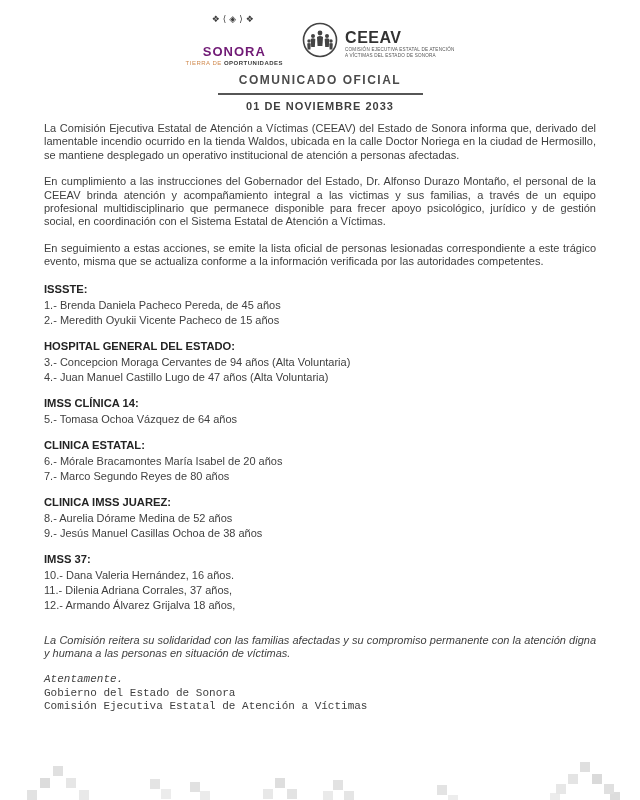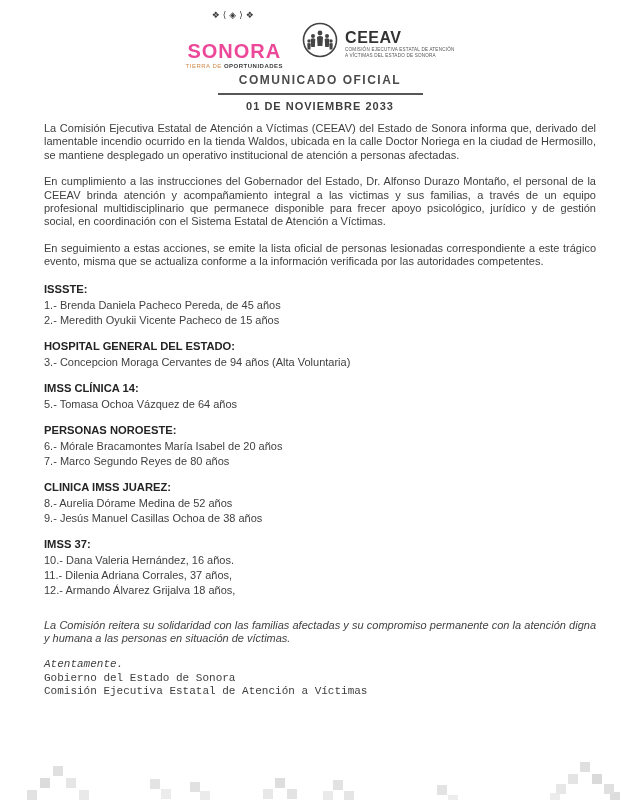--- a/index.html
+++ b/index.html
@@ -9,21 +9,21 @@
     background:#ffffff;
     overflow:hidden;
     font-family:"Liberation Sans","DejaVu Sans",sans-serif;
     color:#3f3f3f;
   }
   
   .header{padding-top:16px;text-align:center;}
   .logos{display:flex;justify-content:center;align-items:center;gap:18px;height:48px;}
   .sonora{display:flex;flex-direction:column;align-items:center;line-height:1;}
   .sonora-glyphs{font-size:9px;letter-spacing:3px;color:#3c3c3c;height:11px;}
-  .sonora-name{font-size:20px;font-weight:800;letter-spacing:1px;color:#ec4899;margin-top:19px;}
+  .sonora-name{font-size:13px;font-weight:800;letter-spacing:1px;color:#701a75;margin-top:19px;}
   .sonora-tagline{font-size:6px;letter-spacing:0.5px;margin-top:2px;white-space:nowrap;}
   .tag-left{color:#d0894d;}
   .tag-right{color:#3a3a3a;font-weight:700;}
   .ceeav{display:flex;align-items:flex-end;gap:6px;}
   .ceeav-text{display:flex;flex-direction:column;align-items:flex-start;line-height:1;}
   .ceeav-name{font-size:16px;font-weight:800;letter-spacing:0.5px;color:#333333;}
   .ceeav-sub{font-size:4.6px;color:#555555;margin-top:2px;letter-spacing:0.2px;white-space:nowrap;}
   .doc-title{margin-top:9px;font-size:12px;font-weight:800;letter-spacing:1.5px;color:#4b4b4b;}
   .divider{width:205px;border:0;border-top:2px solid #565656;margin:6px auto 5px auto;}
   .doc-date{font-size:11px;font-weight:800;letter-spacing:1px;color:#3f3f3f;}
@@ -99,32 +99,33 @@
       <ul class="section-list">
         <li>1.- Brenda Daniela Pacheco Pereda, de 45 años</li>
         <li>2.- Meredith Oyukii Vicente Pacheco de 15 años</li>
       </ul>
     </div>
 
     <div class="section">
       <div class="section-name">HOSPITAL GENERAL DEL ESTADO:</div>
       <ul class="section-list">
         <li>3.- Concepcion Moraga Cervantes de 94 años (Alta Voluntaria)</li>
+        <li>4.- Juan Manuel Castillo Lugo de 47 años (Alta Voluntaria)</li>
       </ul>
     </div>
 
     <div class="section">
       <div class="section-name">IMSS CLÍNICA 14:</div>
       <ul class="section-list">
         <li>5.- Tomasa Ochoa Vázquez de 64 años</li>
       </ul>
     </div>
 
     <div class="section">
-      <div class="section-name">PERSONAS NOROESTE:</div>
+      <div class="section-name">CLINICA ESTATAL:</div>
       <ul class="section-list">
         <li>6.- Mórale Bracamontes María Isabel de 20 años</li>
         <li>7.- Marco Segundo Reyes de 80 años</li>
       </ul>
     </div>
 
     <div class="section">
       <div class="section-name">CLINICA IMSS JUAREZ:</div>
       <ul class="section-list">
         <li>8.- Aurelia Dórame Medina de 52 años</li>

